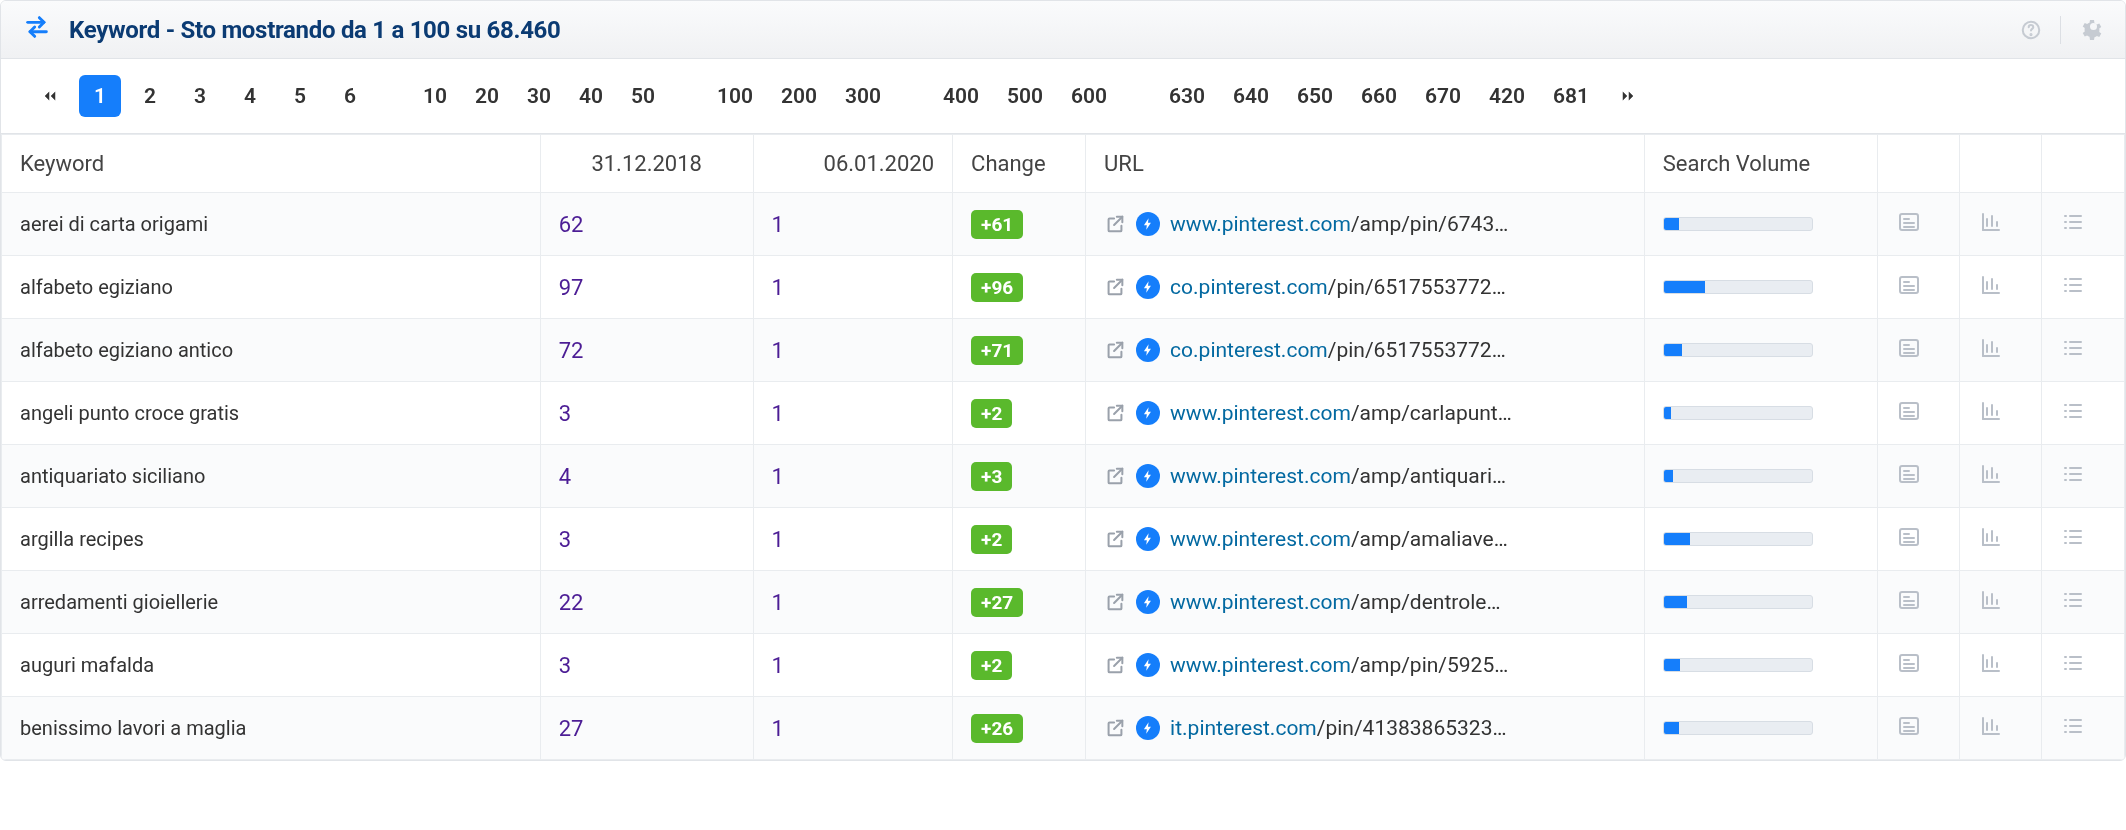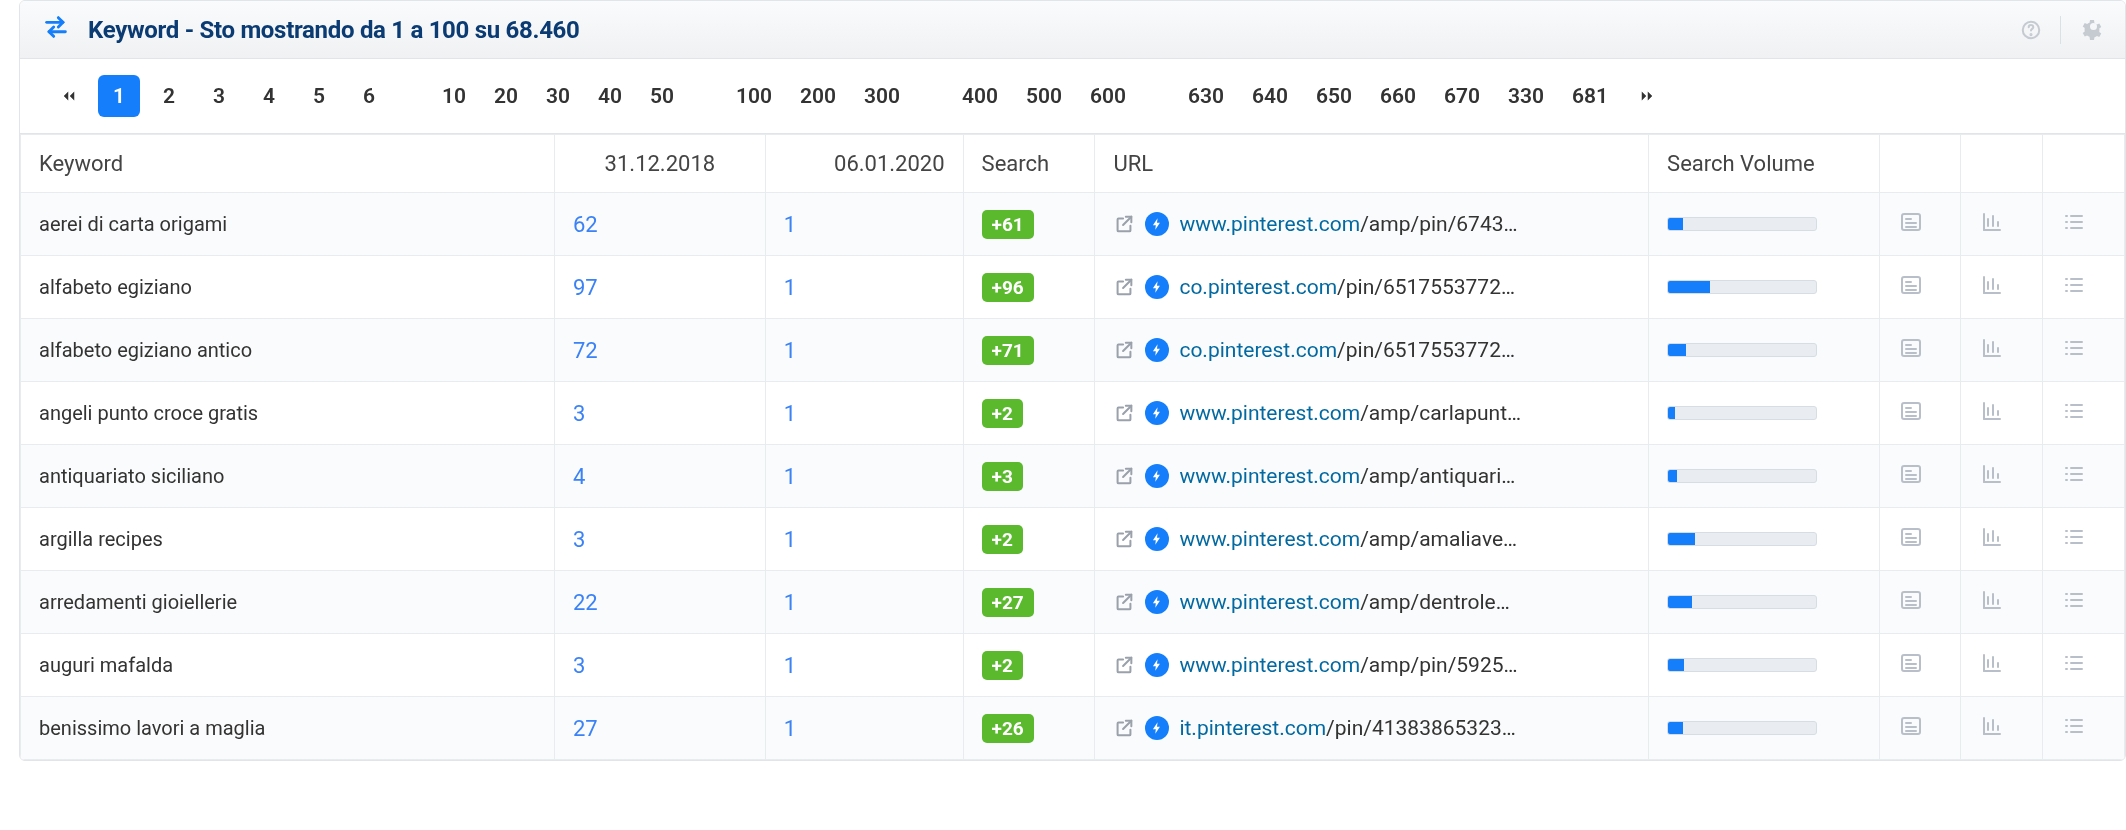--- a/index.html
+++ b/index.html
@@ -1,18 +1,18 @@
 <!DOCTYPE html>
 <html><head>
 <meta charset="utf-8">
 <style>
   * { box-sizing: border-box; margin: 0; padding: 0; }
   html, body { width: 2126px; font-family: -apple-system, BlinkMacSystemFont, "Segoe UI", Roboto, "Helvetica Neue", Arial, sans-serif; background: #fff; color: #333; font-size: 20px; }
 
-  .panel { border: 1px solid #e1e4e8; border-radius: 6px; overflow: hidden; margin-left: 19px; }
+  .panel { border: 1px solid #e1e4e8; border-radius: 6px; overflow: hidden; }
 
   
   .panel-header {
     display: flex; align-items: center; justify-content: space-between;
     padding: 12px 22px;
     background: linear-gradient(#fafbfc,#f0f1f3);
     border-bottom: 1px solid #e1e4e8;
   }
   .panel-header-left { display: flex; align-items: center; gap: 18px; }
   .panel-title { color: #0b3b73; font-weight: 700; font-size: 24px; letter-spacing: -0.3px; }
@@ -52,21 +52,21 @@
   table.data th { background:#fff; font-weight:400; font-size:22px; color:#444; }
   table.data tbody tr:nth-child(odd) td { background:#fafbfc; }
   .col-keyword { width: 405px; }
   .col-date1   { width: 160px; text-align:right; }
   .col-date2   { width: 150px; text-align:right; }
   .col-change  { width: 100px; }
   .col-url     { width: 420px; }
   .col-volume  { width: 175px; }
   .col-act     { width: 62px; text-align:center; }
 
-  td.num { text-align:right; font-size:22px; color:#3b82f6; }
+  td.num { text-align:right; font-size:22px; color:#4c1d95; }
 
   .change-badge {
     display:inline-block; background:#5ab92c; color:#fff;
     border-radius:5px; padding:3px 10px; font-weight:700; font-size:19px;
   }
 
   .url-cell { display:flex; align-items:center; gap:10px; }
   .ext-icon { width:22px; height:22px; color:#9aa1ab; flex:none; }
   .amp-icon { width:24px; height:24px; border-radius:50%; background:#157efb; color:#fff; display:flex;align-items:center;justify-content:center; flex:none; }
   .url-text { overflow:hidden; text-overflow:ellipsis; white-space:nowrap; font-size:21px; }
@@ -140,21 +140,21 @@
       <span style="display: inline-block; width: 26px;"></span>
       <span class="page-item">400</span>
       <span class="page-item">500</span>
       <span class="page-item">600</span>
       <span style="display: inline-block; width: 26px;"></span>
       <span class="page-item">630</span>
       <span class="page-item">640</span>
       <span class="page-item">650</span>
       <span class="page-item">660</span>
       <span class="page-item">670</span>
-      <span class="page-item">330</span>
+      <span class="page-item">420</span>
       <span class="page-item">681</span>
     <span class="page-arrow">
       <svg width="18" height="18" viewBox="0 0 24 24" fill="currentColor">
           <path d="M13 6l6 6-6 6V6zM5 6l6 6-6 6V6z"></path>
         </svg>
     </span>
   </div>
 
   <table class="data">
     <colgroup>
@@ -166,21 +166,21 @@
         <col class="col-volume">
         <col class="col-act">
         <col class="col-act">
         <col class="col-act">
     </colgroup>
     <thead>
       <tr>
         <th>Keyword</th>
         <th style="text-align:center;">31.12.2018</th>
         <th style="text-align:right;">06.01.2020</th>
-        <th>Search</th>
+        <th>Change</th>
         <th>URL</th>
         <th>Search Volume</th>
         <th></th>
         <th></th>
         <th></th>
       </tr>
     </thead>
     <tbody id="table-body">
         <tr>
           <td>aerei di carta origami</td>

